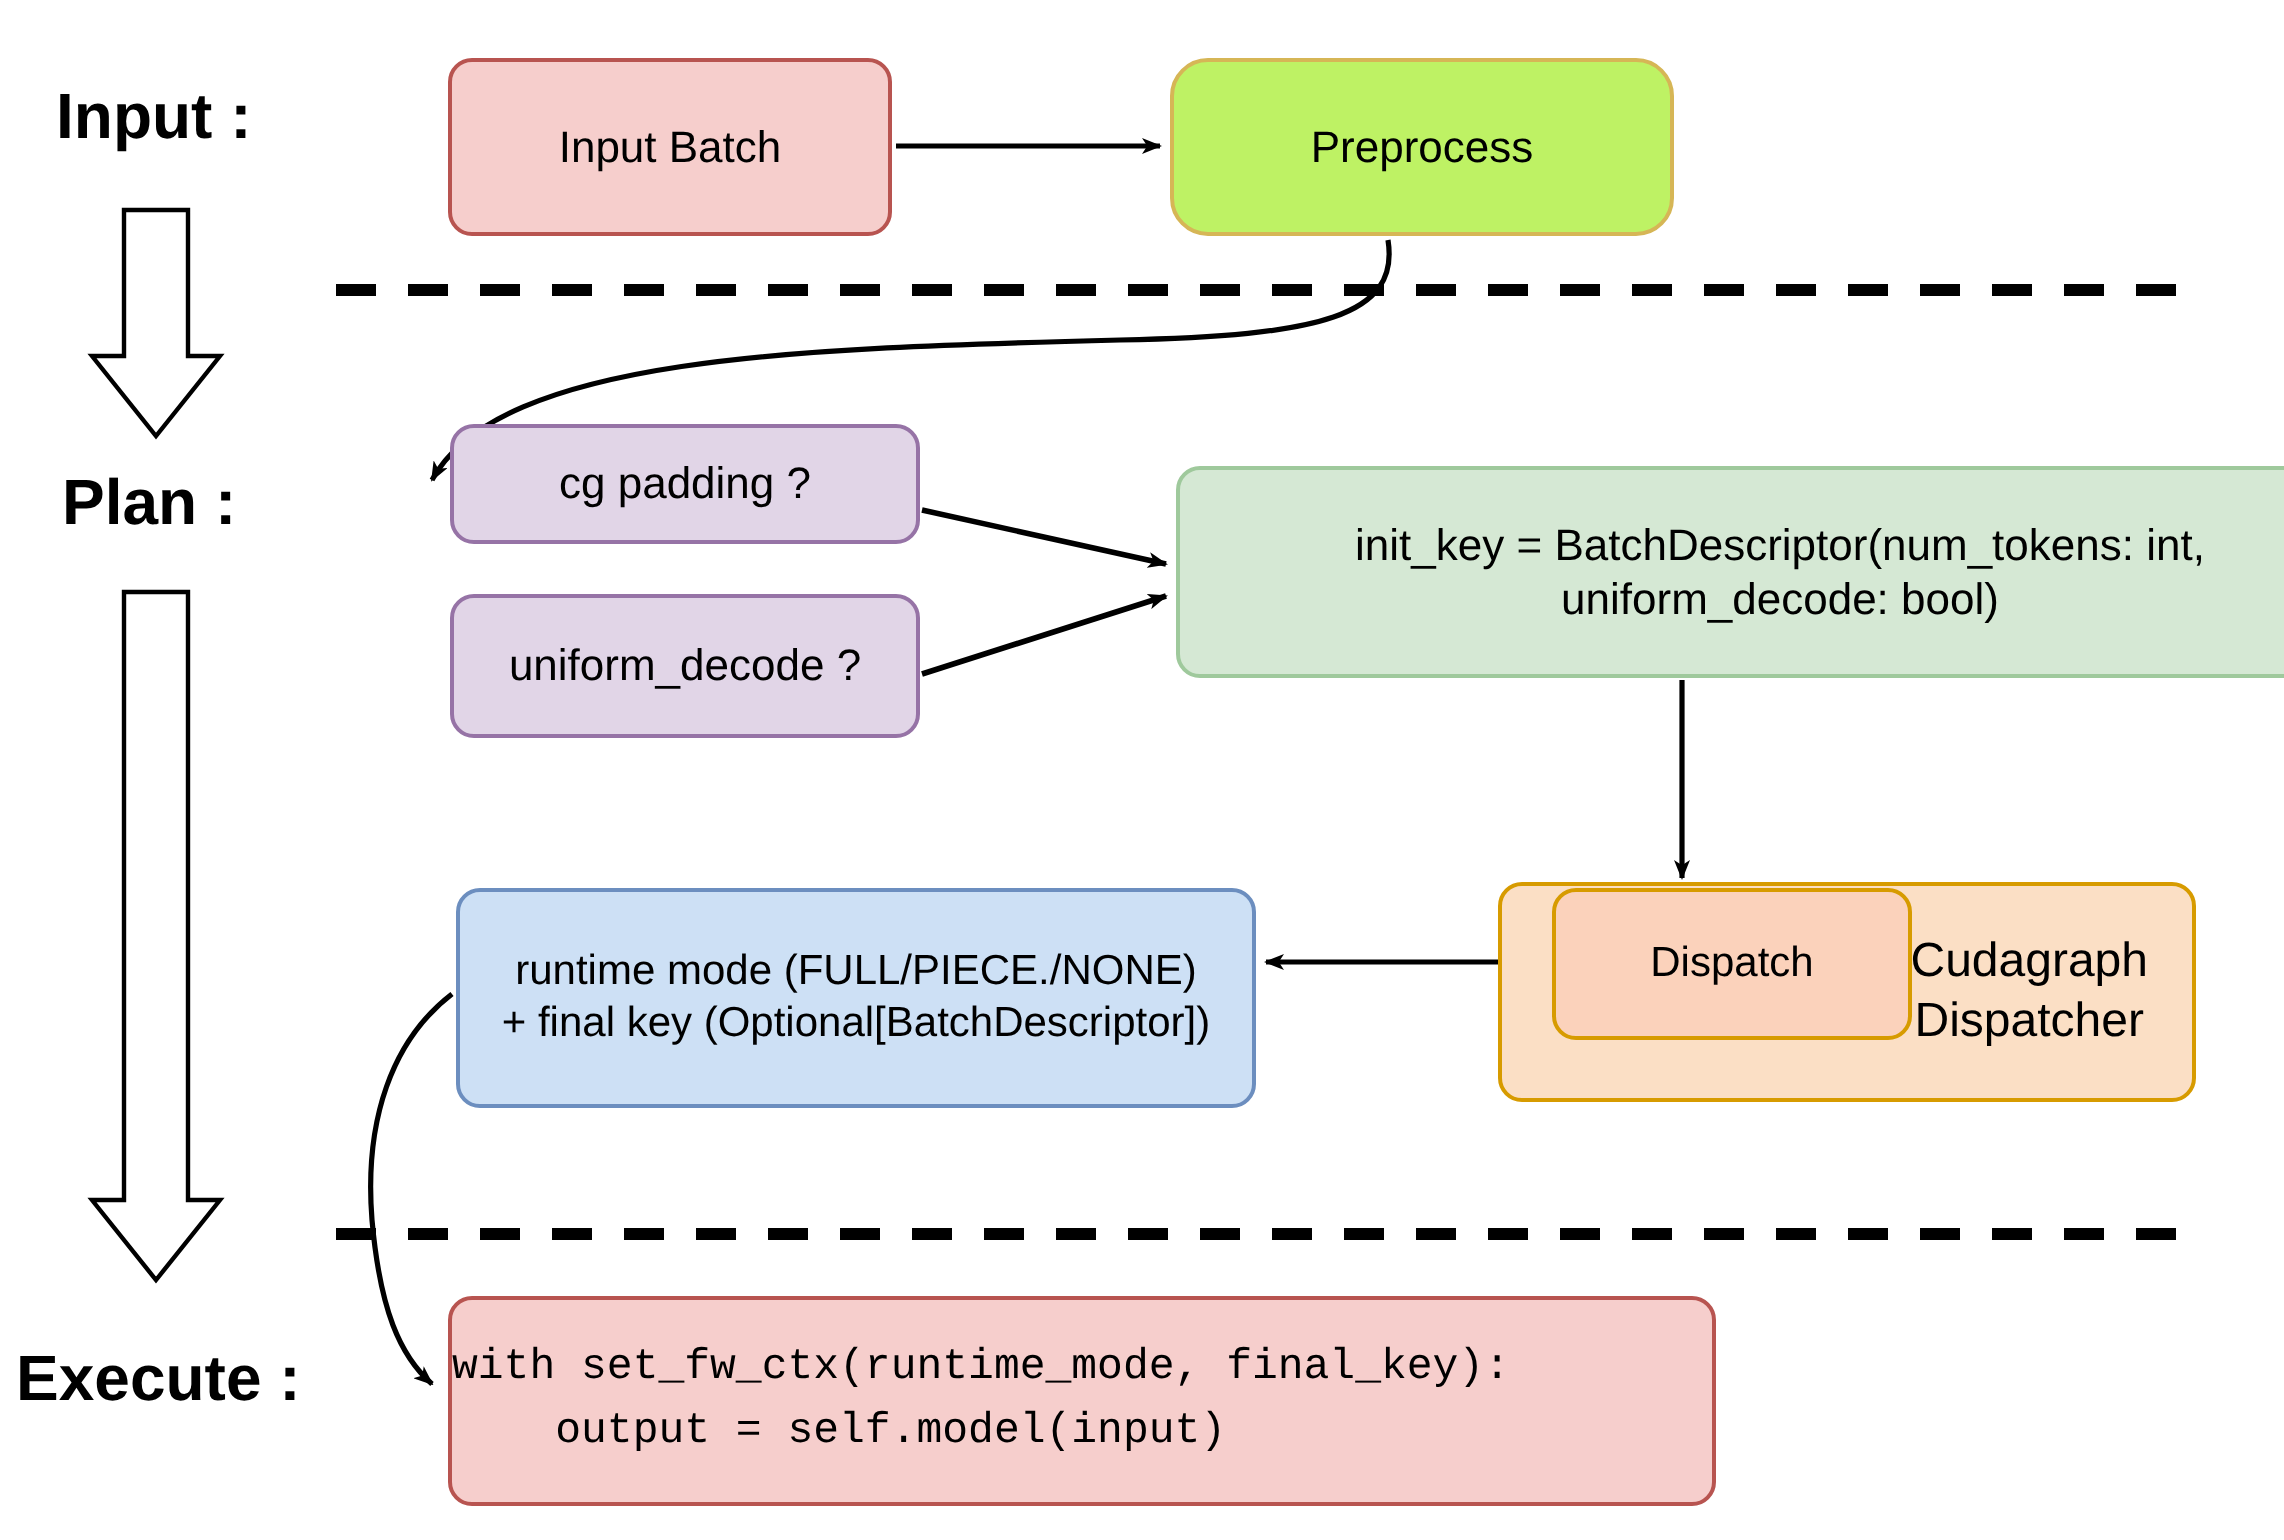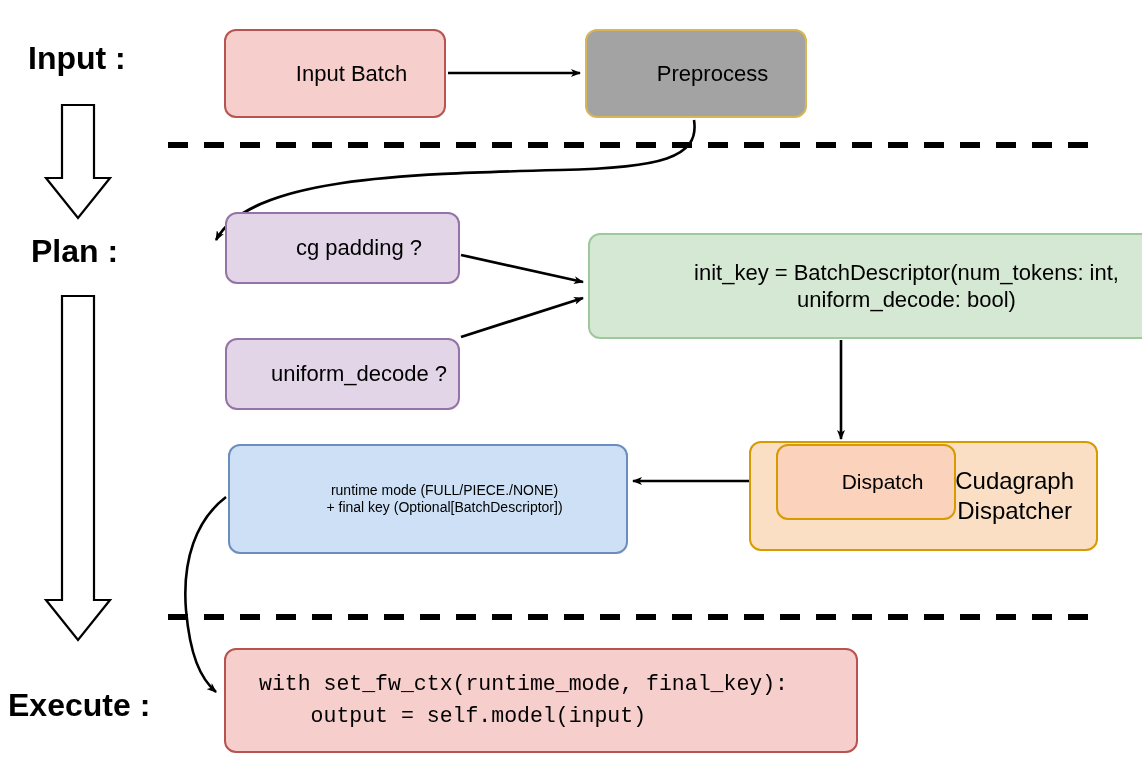--- a/index.html
+++ b/index.html
@@ -30,21 +30,20 @@
     box-sizing: border-box;
     border-radius: 12px;
     border: 2px solid #888;
     display: flex;
     align-items: center;
     justify-content: center;
     text-align: center;
     color: #000000;
     line-height: 1.25;
     font-size: 22px;
-    padding-left: 33px;
   }
   .stage-label {
     position: absolute;
     font-weight: bold;
     font-size: 32px;
     color: #000000;
     white-space: nowrap;
   }
   .code-node {
     font-family: "Liberation Mono", monospace;
@@ -95,46 +94,46 @@
 
     <line x1="841" y1="340" x2="841" y2="439" stroke="#000000" stroke-width="2.6" marker-end="url(#arrowhead)"></line>
 
     <line x1="750" y1="481" x2="633" y2="481" stroke="#000000" stroke-width="2.6" marker-end="url(#arrowhead)"></line>
 
     <path d="M226,497 C196,520 182,560 186,610 C190,655 200,678 216,692" fill="none" stroke="#000000" stroke-width="2.6" marker-end="url(#arrowhead)"></path>
   </svg>
 
   <div class="stage-label" style="left:28px; top:40px;">Input :</div>
   <div class="stage-label" style="left:31px; top:233px;">Plan :</div>
-  <div class="stage-label" style="left:8px; top:671px;margin-top:16px;">Execute :</div>
+  <div class="stage-label" style="left:8px; top:671px;">Execute :</div>
 
   <div class="node" style="left:224px; top:29px; width:222px; height:89px;
        background:#f6cecc; border-color:#b85450; font-size:22px;">Input Batch</div>
 
-  <div class="node" style="left:585px; top:29px; width:222px; height:89px;
-       background:#a3a3a3; border-color:#d6b656; font-size:22px;">Preprocess</div>
+  <div class="node" style="left:585px; top:29px; width:252px; height:89px;
+       background:#bef264; border-color:#d6b656; font-size:22px;border-radius:19px;">Preprocess</div>
 
-  <div class="node" style="left:225px; top:212px; width:235px; height:72px;
+  <div class="node" style="left:225px; top:212px; width:235px; height:60px;
        background:#e1d5e7; border-color:#9673a6; font-size:22px;">cg padding ?</div>
 
   <div class="node" style="left:225px; top:297px; width:235px; height:72px;
-       background:#e1d5e7; border-color:#9673a6; font-size:22px;margin-top:41px;">uniform_decode ?</div>
+       background:#e1d5e7; border-color:#9673a6; font-size:22px;">uniform_decode ?</div>
 
   <div class="node node-multiline" style="left:588px; top:233px; width:604px; height:106px;
        background:#d5e8d4; border-color:#9fc99c; font-size:22px;">init_key = BatchDescriptor(num_tokens: int,
 uniform_decode: bool)</div>
 
   <div class="node node-multiline dispatcher-outer" style="left:749px; top:441px; width:349px; height:110px;
        background:#fbdfc5; border-color:#d79b00; font-size:24px;">Cudagraph
 Dispatcher</div>
 
   <div class="node" style="left:776px; top:444px; width:180px; height:76px;
        background:#fbd2bb; border-color:#d79b00; font-size:21px;">Dispatch</div>
 
   <div class="node node-multiline" style="left:228px; top:444px; width:400px; height:110px;
-       background:#cde0f5; border-color:#6c8ebf; font-size:14px;">runtime mode (FULL/PIECE./NONE)
+       background:#cde0f5; border-color:#6c8ebf; font-size:21px;">runtime mode (FULL/PIECE./NONE)
 + final key (Optional[BatchDescriptor])</div>
 
   <div class="node code-node" style="left:224px; top:648px; width:634px; height:105px;
        background:#f6cecc; border-color:#b85450;">with set_fw_ctx(runtime_mode, final_key):
     output = self.model(input)</div>
 
 </div>
 
 </body></html>

